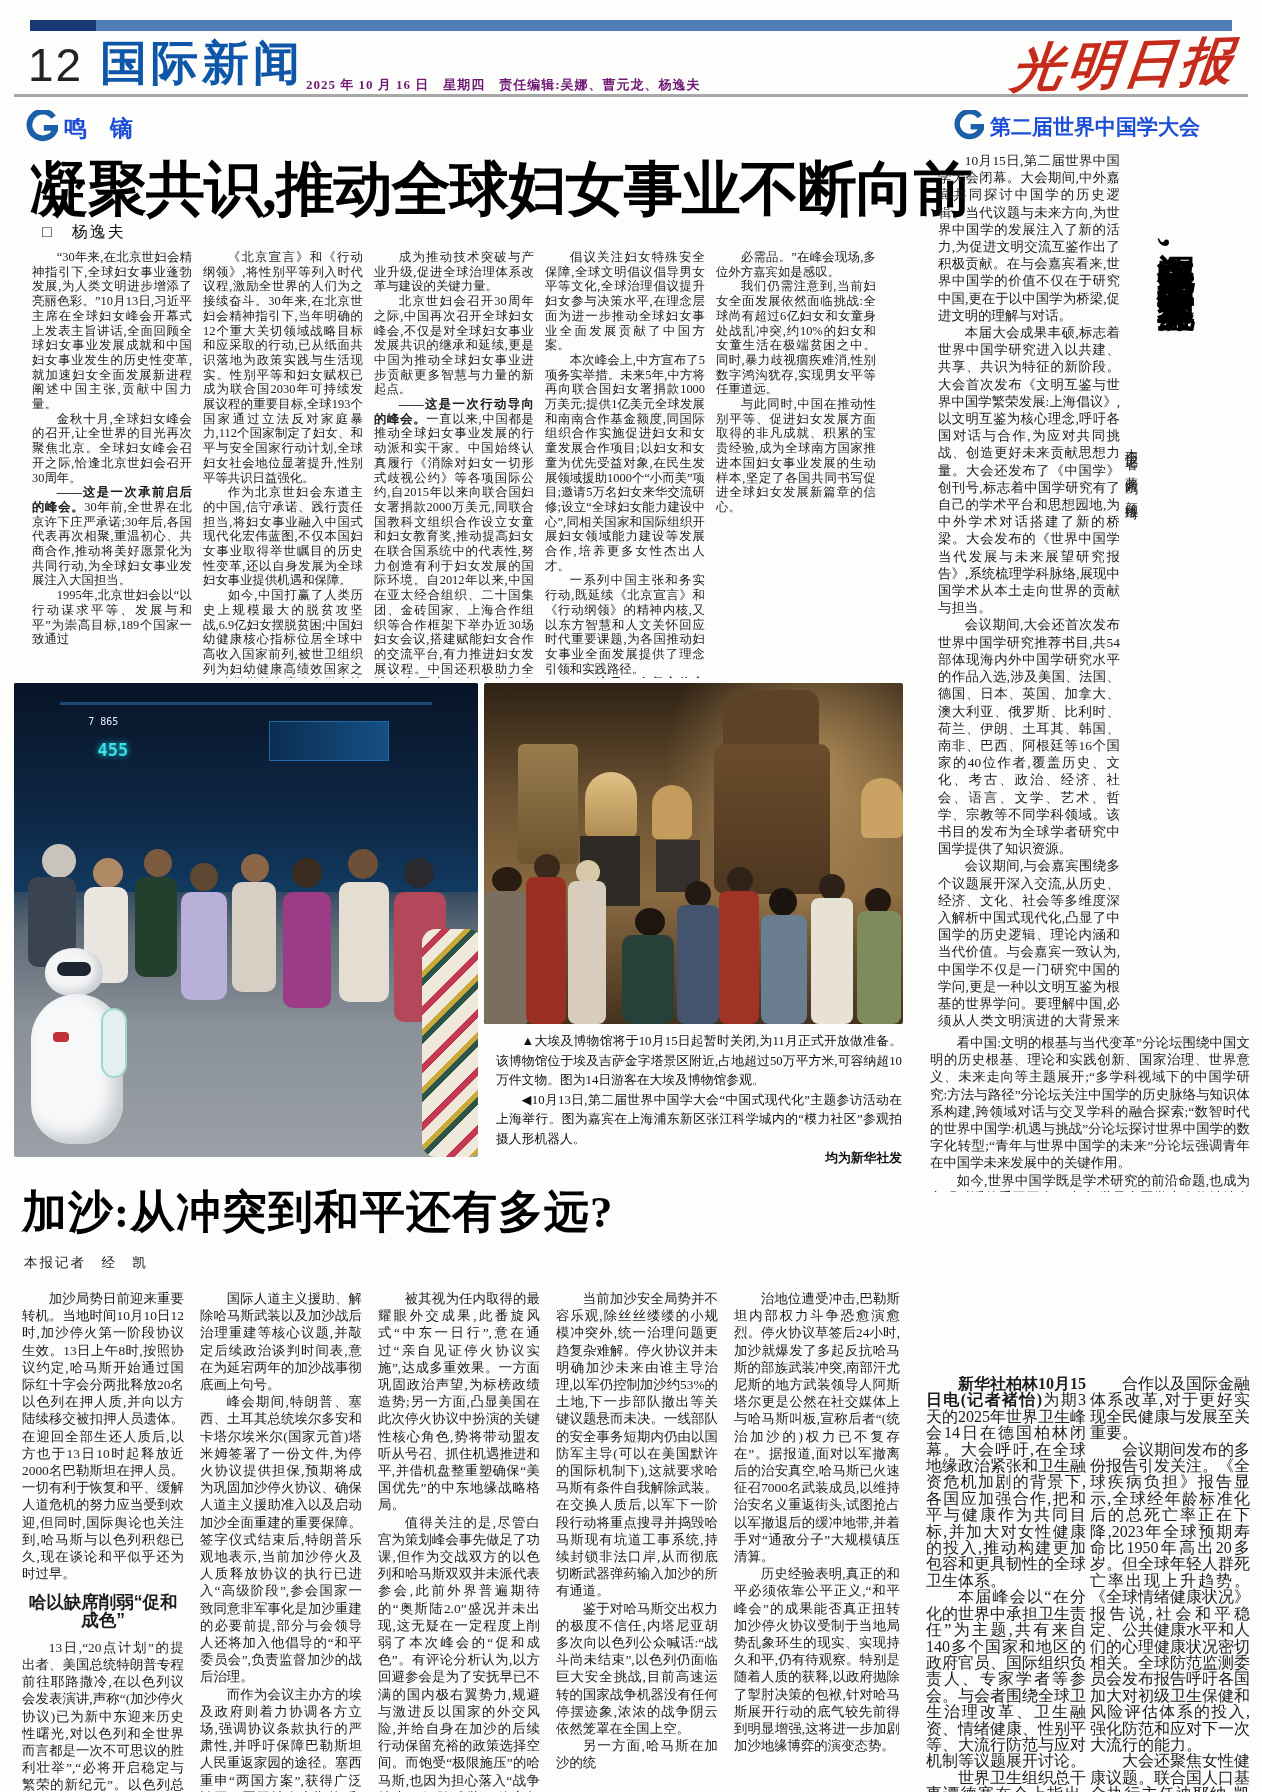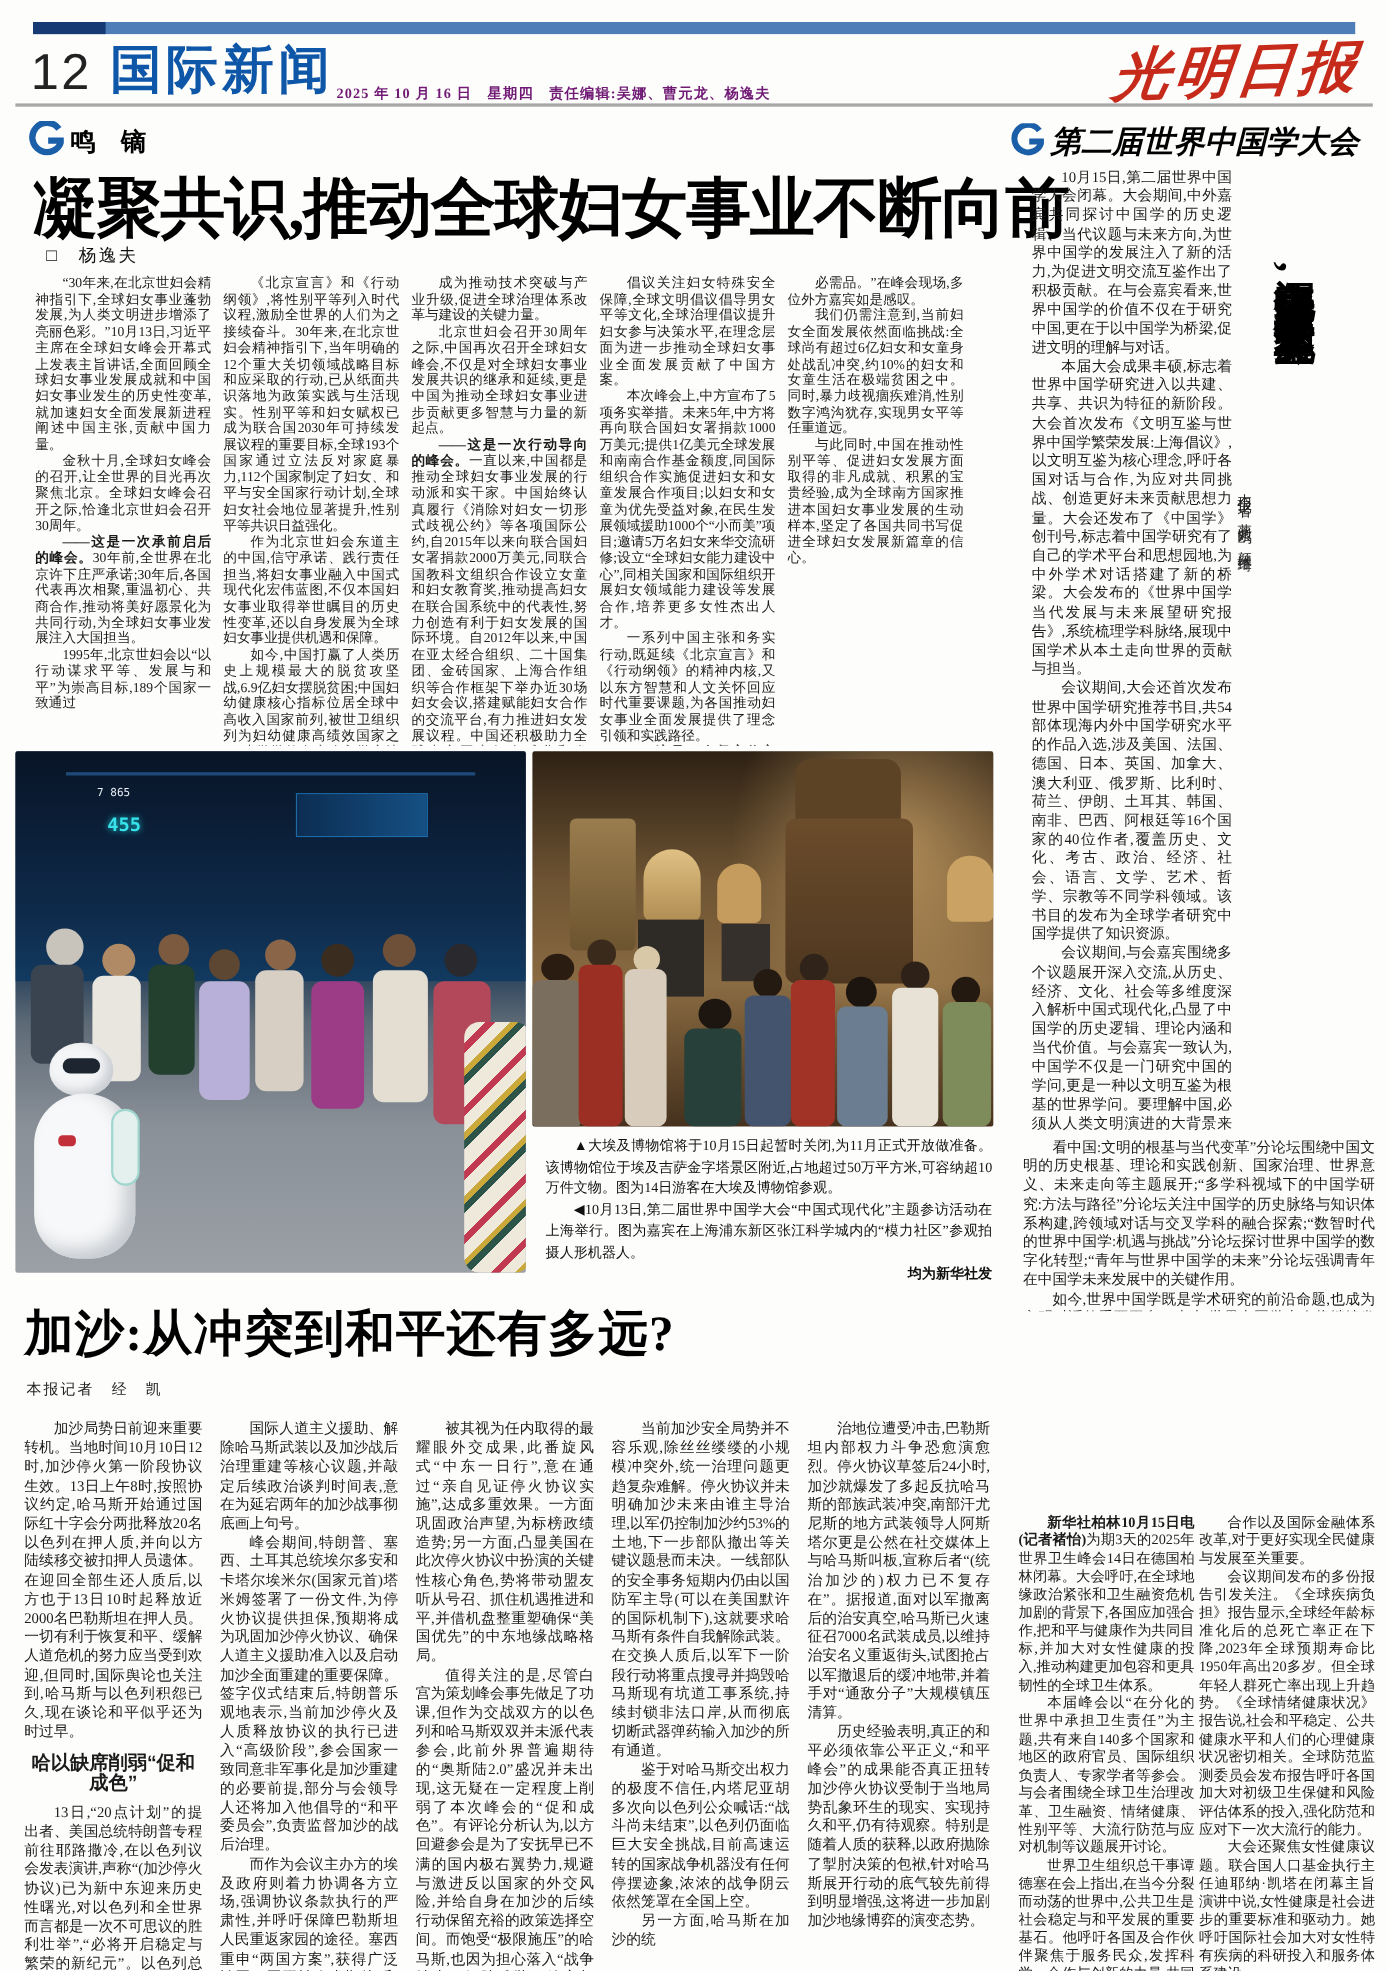--- a/index.html
+++ b/index.html
@@ -13,31 +13,31 @@
   .topbar-dark { background:#173a75; }
   .pagenum { font-family:"Liberation Sans","DejaVu Sans",sans-serif; font-size:46px; color:#222; font-weight:500; letter-spacing:2px;}
   .section-title { font-size:47px; font-weight:bold; color:#0e57a8; letter-spacing:4px; }
   .dateline { font-size:13px; font-weight:bold; color:#701a75; letter-spacing:1px; }
   .brand { font-size:52px; font-weight:bold; font-style:italic; color:#c52a1a;
            transform:skewX(-8deg) rotate(-2deg); letter-spacing:4px; white-space:nowrap; }
   .mast-rule { background:#a8a8a8; }
 
   
   .gtag { display:flex; align-items:center; gap:6px; }
-  .gtag .glabel { font-family:"Liberation Sans","DejaVu Sans",sans-serif; font-weight:bold; color:#000000; }
+  .gtag .glabel { font-family:"Liberation Sans","DejaVu Sans",sans-serif; font-weight:bold; color:#1d4ed8; }
   .gicon { display:inline-block; }
 
   
   .main-headline { font-size:59px; font-weight:bold; color:#000; letter-spacing:-1px; white-space:nowrap; }
   .author-line { font-size:16px; color:#111; letter-spacing:2px; }
   .coltext { font-size:12.4px; line-height:14.7px; text-align:justify; overflow:hidden; }
   .coltext p { text-indent:2em; }
   .g2 { font-size:13.4px; line-height:17.2px; text-align:justify; overflow:hidden; }
   .g2 p { text-indent:2em; }
-  .who { font-size:13px; line-height:16.4px; }
+  .who { font-size:16px; line-height:16.4px; }
   .subhead { font-weight:bold; text-align:center; font-size:17.5px; margin:12px 0 10px 0;
              font-family:"Liberation Sans","DejaVu Sans",sans-serif; text-indent:0; }
   b { font-weight:bold; }
 
   
   .photo { overflow:hidden; border-radius:2px; }
   .caption { font-size:12.8px; line-height:19.5px; text-align:justify; color:#111; }
   .caption p { text-indent:2em; }
   .caption .credit { text-align:right; font-weight:bold; text-indent:0; }
 
@@ -213,21 +213,21 @@
       <p>会议期间发布的多份报告引发关注。《全球疾病负担》报告显示,全球经年龄标准化后的总死亡率正在下降,2023年全球预期寿命比1950年高出20多岁。但全球年轻人群死亡率出现上升趋势。《全球情绪健康状况》报告说,社会和平稳定、公共健康水平和人们的心理健康状况密切相关。全球防范监测委员会发布报告呼吁各国加大对初级卫生保健和风险评估体系的投入,强化防范和应对下一次大流行的能力。</p>
       <p>大会还聚焦女性健康议题。联合国人口基金执行主任迪耶纳·凯塔在闭幕主旨演讲中说,女性健康是社会进步的重要标准和驱动力。她呼吁国际社会加大对女性特有疾病的科研投入和服务体系建设。</p>
     </div>
 
   <div class="abs gtag" style="left:912px;top:110px;width:330px;justify-content:center;">
     <span class="gicon">
       <svg width="30" height="30" viewBox="0 0 36 36">
           <path d="M31 8 A15 15 0 1 0 33.5 20 L20 20" fill="none" stroke="#1b5fa8" stroke-width="6.5"></path>
         </svg>
     </span>
-    <span class="glabel" style="font-size:28px;font-style:italic;">第二届世界中国学大会</span>
+    <span class="glabel" style="font-size:21px;">第二届世界中国学大会</span>
   </div>
 
   <div class="abs g2" style="left:938px;top:152px;width:182px;height:878px;">
       <p>10月15日,第二届世界中国学大会闭幕。大会期间,中外嘉宾共同探讨中国学的历史逻辑、当代议题与未来方向,为世界中国学的发展注入了新的活力,为促进文明交流互鉴作出了积极贡献。在与会嘉宾看来,世界中国学的价值不仅在于研究中国,更在于以中国学为桥梁,促进文明的理解与对话。</p>
       <p>本届大会成果丰硕,标志着世界中国学研究进入以共建、共享、共识为特征的新阶段。大会首次发布《文明互鉴与世界中国学繁荣发展:上海倡议》,以文明互鉴为核心理念,呼吁各国对话与合作,为应对共同挑战、创造更好未来贡献思想力量。大会还发布了《中国学》创刊号,标志着中国学研究有了自己的学术平台和思想园地,为中外学术对话搭建了新的桥梁。大会发布的《世界中国学当代发展与未来展望研究报告》,系统梳理学科脉络,展现中国学术从本土走向世界的贡献与担当。</p>
       <p>会议期间,大会还首次发布世界中国学研究推荐书目,共54部体现海内外中国学研究水平的作品入选,涉及美国、法国、德国、日本、英国、加拿大、澳大利亚、俄罗斯、比利时、荷兰、伊朗、土耳其、韩国、南非、巴西、阿根廷等16个国家的40位作者,覆盖历史、文化、考古、政治、经济、社会、语言、文学、艺术、哲学、宗教等不同学科领域。该书目的发布为全球学者研究中国学提供了知识资源。</p>
       <p>会议期间,与会嘉宾围绕多个议题展开深入交流,从历史、经济、文化、社会等多维度深入解析中国式现代化,凸显了中国学的历史逻辑、理论内涵和当代价值。与会嘉宾一致认为,中国学不仅是一门研究中国的学问,更是一种以文明互鉴为根基的世界学问。要理解中国,必须从人类文明演进的大背景来了解其历史延续性、文化包容性、思想创造性。当代中国学研究应以中国式现代化为现实语境,立足中国学术的发展逻辑和文化根脉,从中国经验中提炼出具有世界意义的思想成果,为人类文明发展贡献中国智慧与方案。与会嘉宾表示,期待世界中国学成为沟通中外的桥梁,推动不同文明平等对话、互学互鉴,在多样性中寻求共通之理,在交流互鉴中实现共同发展。</p>
     </div>
 
   <div class="abs v-byline" style="left:1122px;top:438px;height:230px;">本报记者　蔺紫鸥　颜维琦</div>

